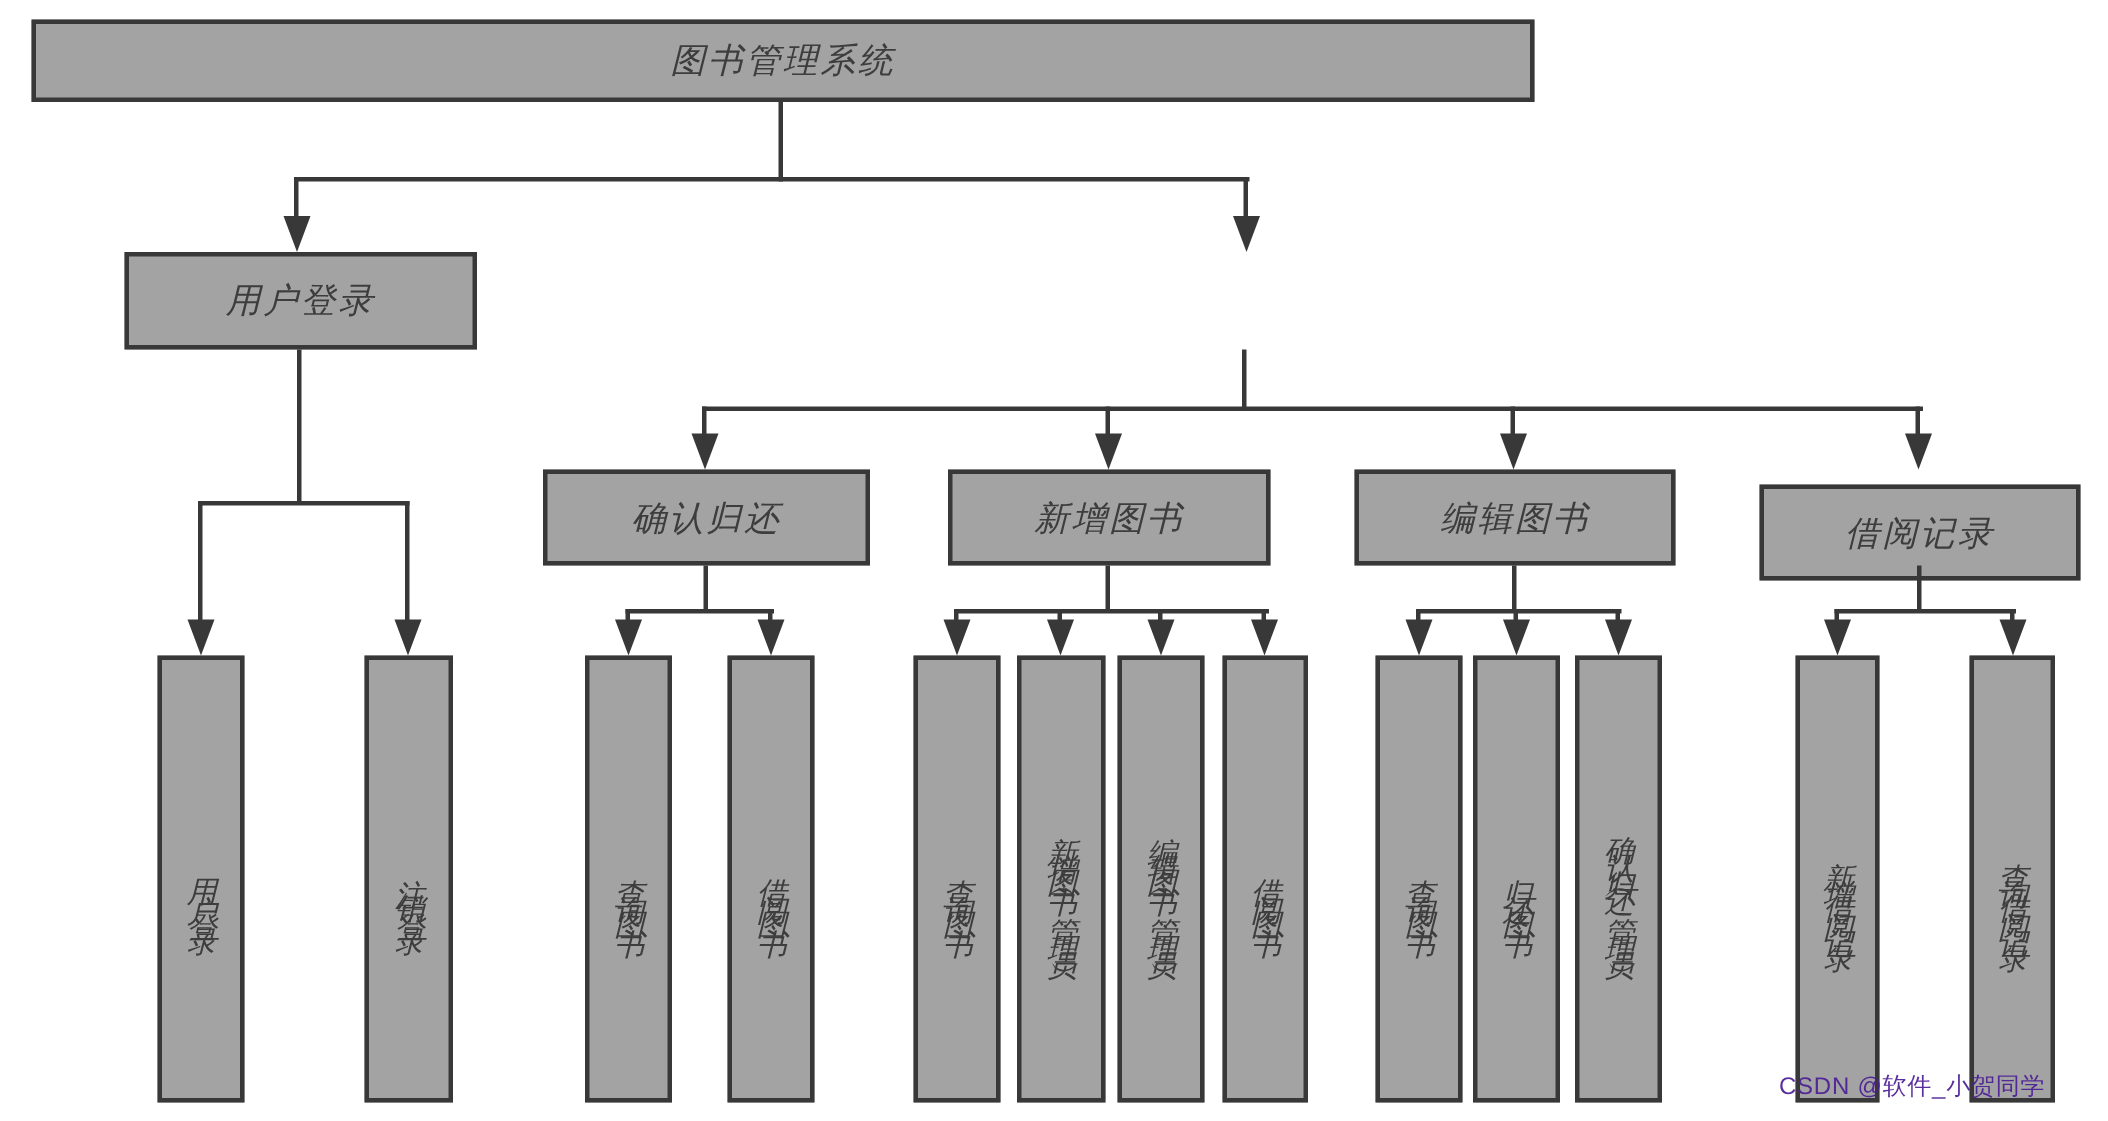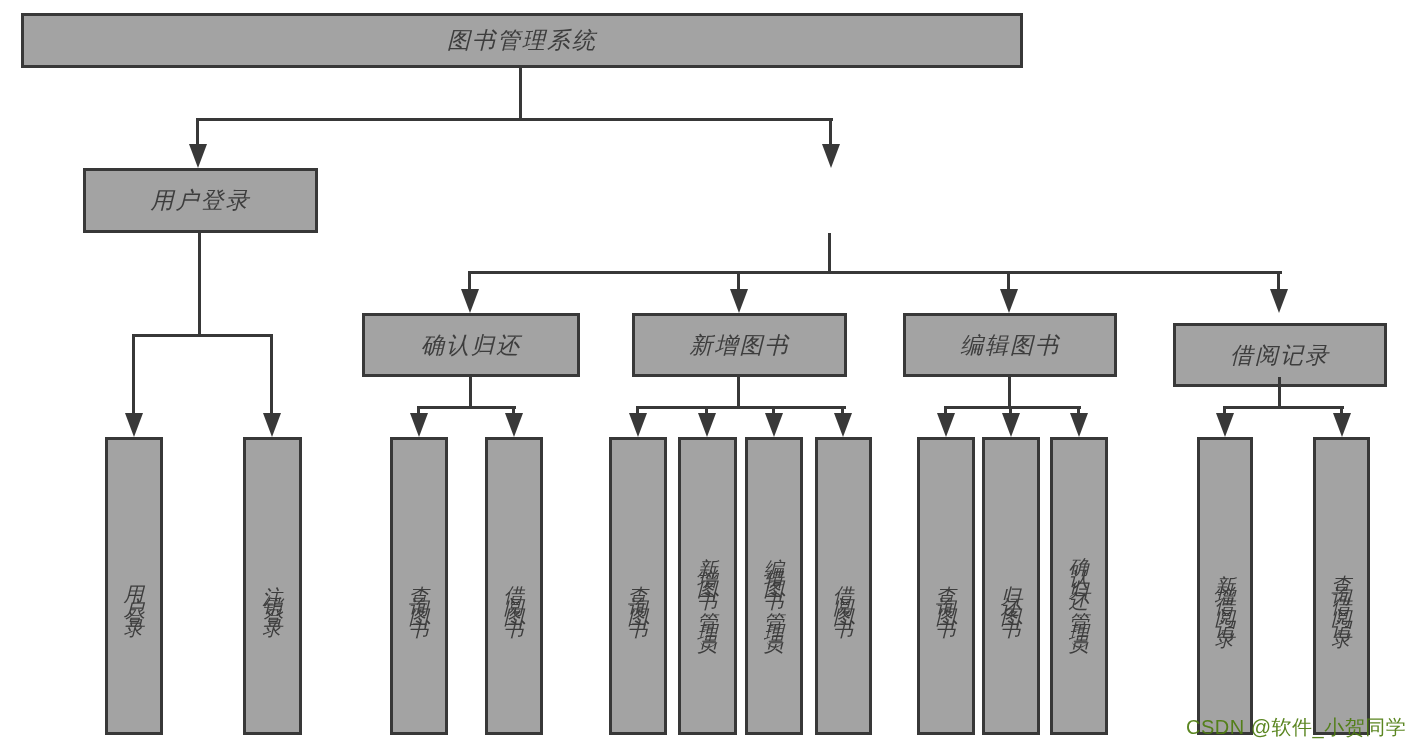--- a/index.html
+++ b/index.html
@@ -20,22 +20,22 @@
     writing-mode:vertical-rl;text-orientation:mixed;
     font-size:20px;letter-spacing:11px;padding-top:11px;color:#3d3d3d;line-height:1.1;
   }
   
   .v{position:absolute;width:3px;background:#383838;}
   .h{position:absolute;height:3px;background:#383838;}
   .a{position:absolute;width:0;height:0;
      border-left:9px solid transparent;border-right:9px solid transparent;
      border-top:24px solid #383838;}
   .watermark{
-    position:absolute;left:1186px;top:714px;font-size:20px;letter-spacing:.5px;
-    color:#4d7c0f;white-space:nowrap;opacity:.92;z-index:5;
+    position:absolute;left:1186px;top:714px;font-size:16px;letter-spacing:.5px;
+    color:#4c1d95;white-space:nowrap;opacity:.92;z-index:5;
   }
 </style>
 </head>
 <body>
 
 <div class="canvas">
 
   <div class="node" style="left:21px;top:13px;width:1002px;height:55px">
     <span class="hlabel">图书管理系统</span>
   </div>

